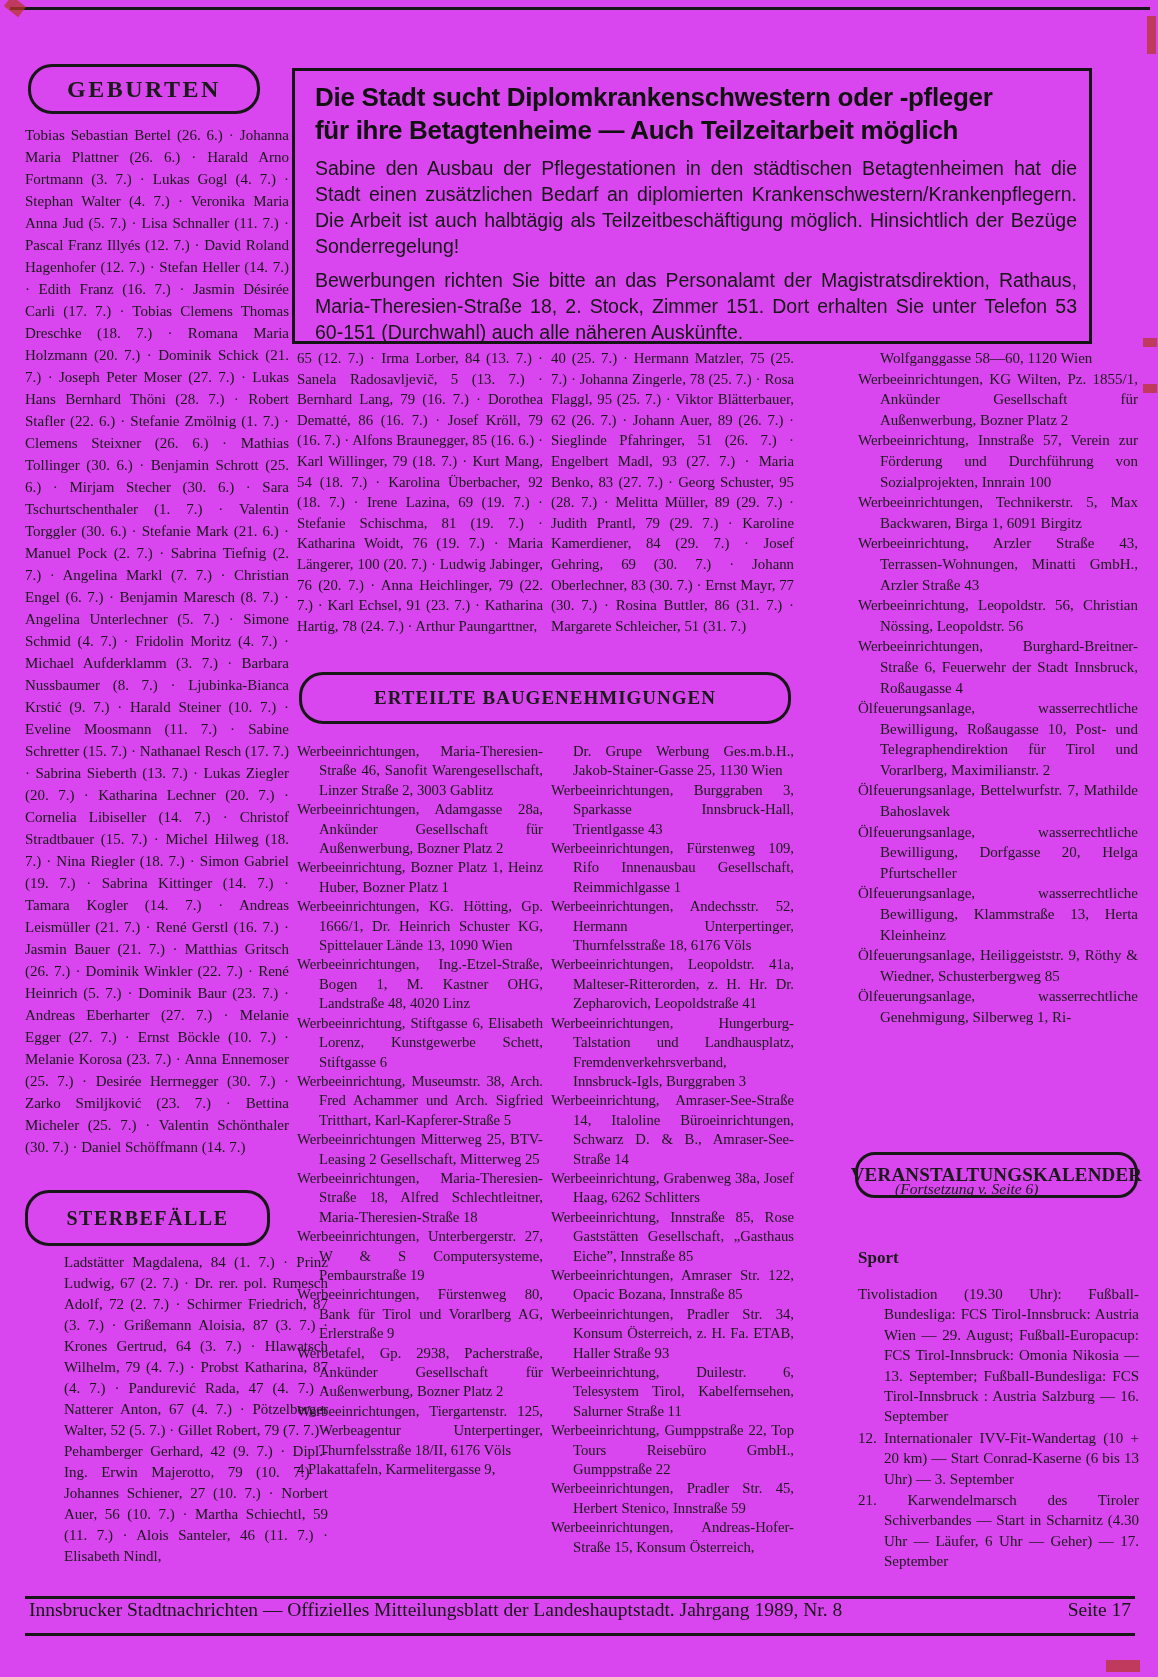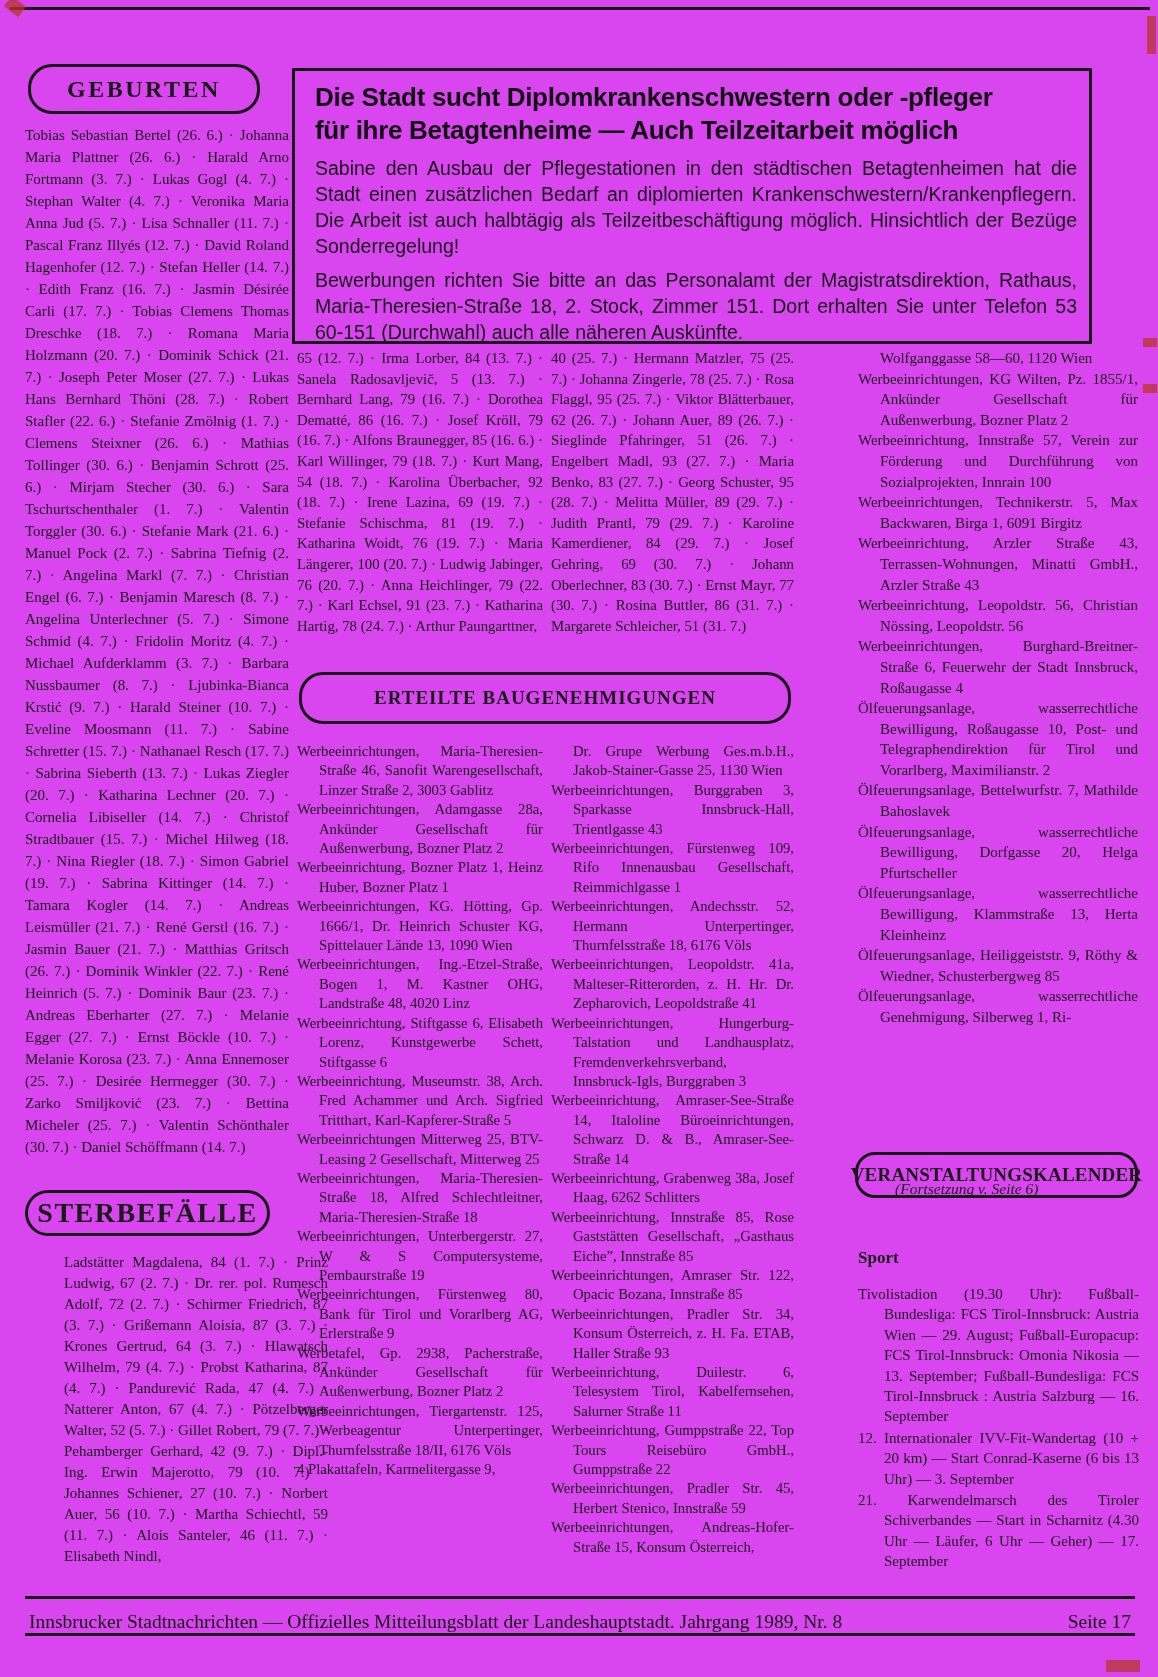--- a/index.html
+++ b/index.html
@@ -12,21 +12,21 @@
   .top-rule { left:10px; top:7px; width:1140px; height:3px; background:#171717; }
 
   
   .rbox {
     border:3.5px solid #171717; border-radius:24px;
     display:flex; align-items:center; justify-content:center;
     font-weight:bold; background:transparent; box-sizing:border-box;
     font-family:"Liberation Serif", serif;
   }
   .geburten-box  { left:28px;  top:64px;   width:232px; height:50px; font-size:24px; letter-spacing:2.5px; }
-  .sterbe-box    { left:25px;  top:1190px; width:245px; height:46px; font-size:28px; letter-spacing:1.5px; }
+  .sterbe-box    { left:25px;  top:1190px; width:245px; height:56px; font-size:20px; letter-spacing:1.5px; }
   .permits-box   { left:299px; top:672px;  width:492px; height:52px; font-size:19px; letter-spacing:1px; }
   .events-box    { left:855px; top:1152px; width:283px; height:46px; font-size:19px; border-radius:20px; letter-spacing:0.2px; }
 
   .body-text { font-size:15px; line-height:21px; text-align:justify; color:#191919; overflow:hidden; }
   .births-text { left:25px;  top:124px;  width:264px; height:1060px; line-height:22px; }
   .deaths-col1 { left:25px;  top:1252px; width:264px; height:340px;margin-left:39px; }
   .deaths-col2 { left:297px; top:348px;  width:246px; height:312px; font-size:14.8px; line-height:20.6px; }
   .deaths-col3 { left:551px; top:348px;  width:243px; height:312px; font-size:14.8px; line-height:20.6px; }
 
   
@@ -47,21 +47,21 @@
   .permits-colB { left:551px; top:742px; width:243px; height:846px; font-size:14.7px; line-height:19.4px; text-align:justify; overflow:hidden; }
 
   .events-note    { left:858px; top:1180px; width:280px; font-style:italic; font-size:15.5px;margin-left:37px; }
   .events-section { left:858px; top:1248px; width:280px; font-weight:bold; font-size:17px; }
   .events-list    { left:858px; top:1284px; width:281px; height:310px; font-size:15px; line-height:20.4px; text-align:justify; overflow:hidden; }
   .events-list .entry { padding-left:26px; text-indent:-26px; margin-bottom:1px; }
 
   .footer {
     left:25px; top:1596px; width:1110px; height:40px; box-sizing:border-box;
     border-top:3px solid #171717; border-bottom:3.5px solid #171717;
-    display:flex; justify-content:space-between; align-items:flex-end;
+    display:flex; justify-content:space-between; align-items:flex-start;
     font-size:19.5px; padding:0 4px; color:#161616;
   }
 
   
   .artifact { background:#b5372b; opacity:0.75; }
   .a1 { left:6px;    top:0;       width:18px; height:13px; transform:rotate(38deg); }
   .a2 { left:1147px; top:16px;    width:9px;  height:38px; }
   .a3 { left:1143px; top:338px;   width:14px; height:9px; }
   .a4 { left:1143px; top:384px;   width:14px; height:9px; }
   .a5 { left:1106px; top:1660px;  width:34px; height:12px; }

